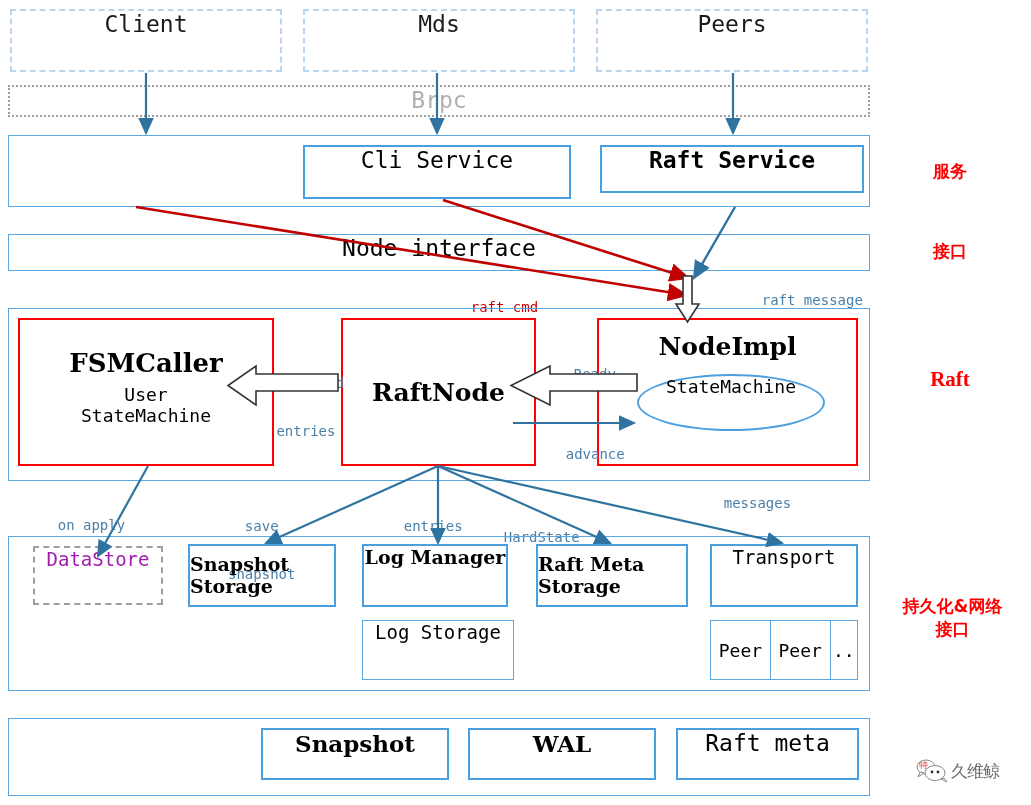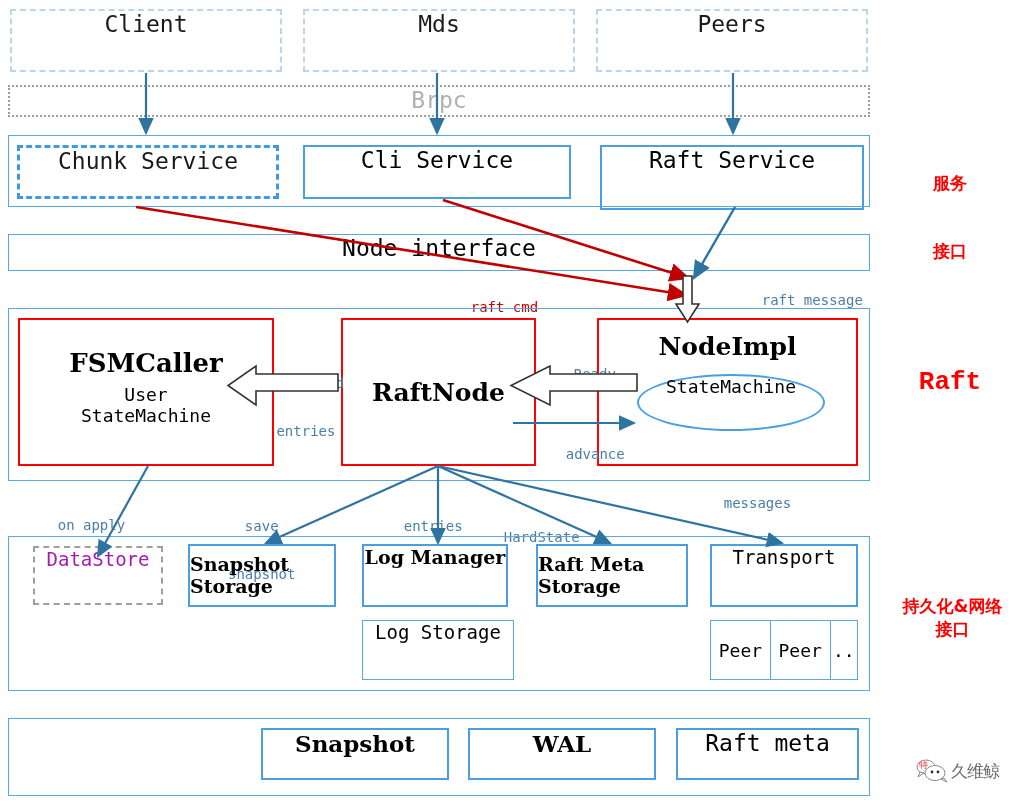--- a/index.html
+++ b/index.html
@@ -65,22 +65,22 @@
   
   .side-label {
     color: #ff0000;
     font-family: "DejaVu Sans", sans-serif;
     font-weight: bold;
     font-size: 17px;
     text-align: center;
     line-height: 1.35;
   }
   .side-label.raft {
-    font-family: Liberation Mono, monospace;
-    font-size: 26px;
+    font-family: Liberation Serif, serif;
+    font-size: 21px;
   }
 
   
   .edge-label {
     color: #4a7fa8;
     font-family: "DejaVu Sans Mono", monospace;
     font-size: 14px;
     line-height: 1.25;
     white-space: pre;
   }
@@ -131,30 +131,27 @@
   </div>
   <div class="abs box dashed-light lbl-mono big" style="left:596px; top:9px; width:272px; height:63px;">
     <span>Peers</span>
   </div>
 
   <div class="abs box dotted-gray lbl-mono big" style="left:8px; top:85px; width:862px; height:32px;">
     <span>Brpc</span>
   </div>
 
   <div class="abs solid-blue-thin" style="left:8px; top:135px; width:862px; height:72px;"></div>
-  <div class="abs box dashed-blue lbl-mono big" style="left:17px; top:145px; width:262px; height:54px;">
-    <span>Chunk Service</span>
-  </div>
   <div class="abs box solid-blue lbl-mono big" style="left:303px; top:145px; width:268px; height:54px;">
     <span>Cli Service</span>
   </div>
-  <div class="abs box solid-blue lbl-mono big" style="left:600px; top:145px; width:264px; height:65px;">
+  <div class="abs box solid-blue lbl-mono big" style="left:600px; top:145px; width:264px; height:48px;font-weight:bold;">
     <span>Raft Service</span>
   </div>
-  <div class="abs side-label" style="left:890px; top:160px; width:120px;margin-top:12px;">
+  <div class="abs side-label" style="left:890px; top:160px; width:120px;">
     <span>服务</span>
   </div>
 
   <div class="abs box solid-blue-thin lbl-mono big" style="left:8px; top:234px; width:862px; height:37px;">
     <span>Node interface</span>
   </div>
   <div class="abs side-label" style="left:890px; top:240px; width:120px;">
     <span>接口</span>
   </div>
 

